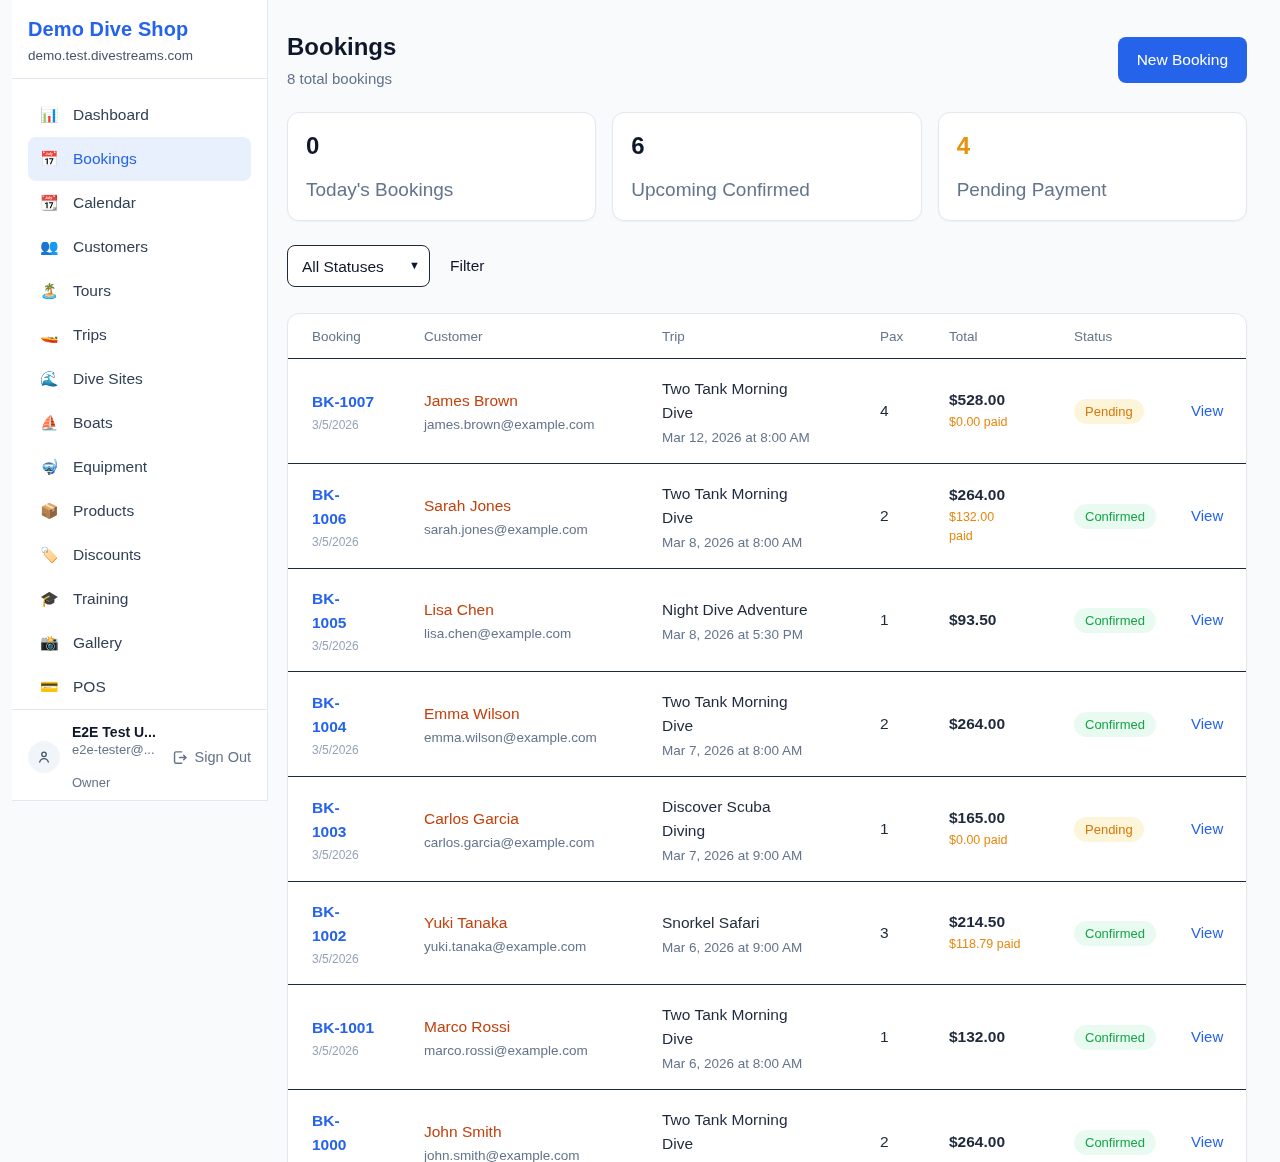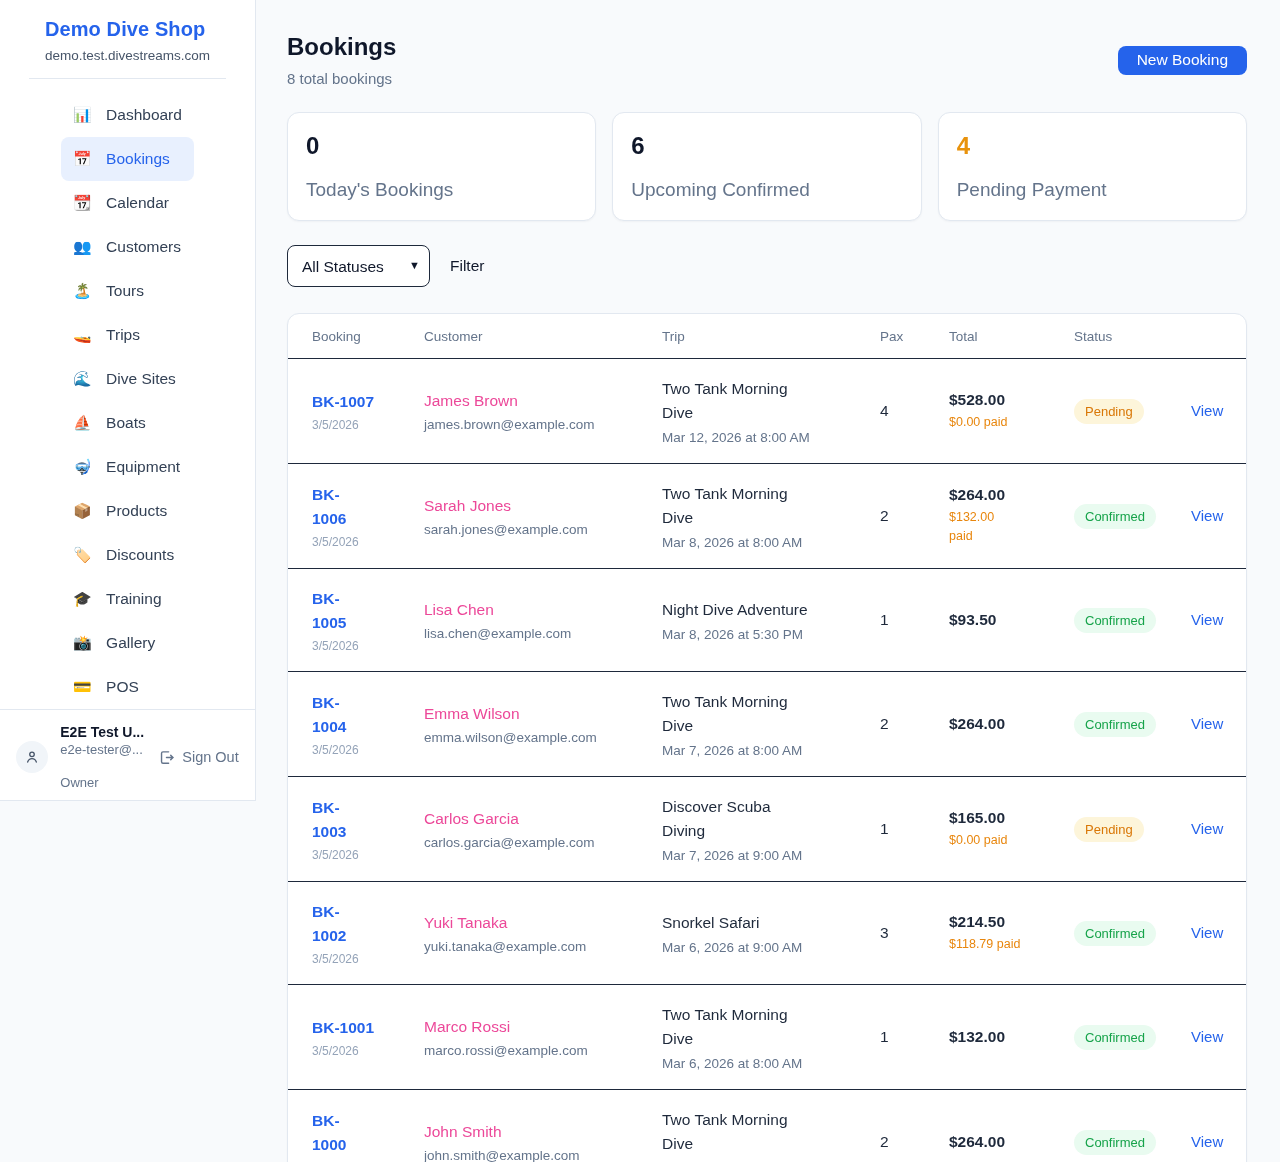--- a/index.html
+++ b/index.html
@@ -7,26 +7,26 @@
   body {
     font-family: "Liberation Sans", sans-serif;
     background: #f8fafc;
     color: #0f172a;
     position: relative;
     overflow: hidden;
   }
 
   
   .sidebar {
-    position: absolute; left:0; top:0;
+    position: absolute; left:12px; top:0;
     width: 256px; height: 801px;
     background: #ffffff;
     border-right: 1px solid #e2e8f0;
     border-bottom: 1px solid #e2e8f0;
-    display: flex; flex-direction: column; align-items: center;
+    display: flex; flex-direction: column;
   }
   .brand { padding: 18px 16px 15px 16px; border-bottom: 1px solid #e2e8f0; }
   .brand-name { color:#2563eb; font-size:20px; font-weight:700; letter-spacing:.1px; }
   .brand-domain { color:#475569; font-size:13.5px; margin-top:7px; }
   .nav { padding: 14px 16px 0 16px; flex:1 1 auto; }
   .nav-item {
     display:flex; align-items:center; gap:13px;
     height:44px; padding:0 12px; border-radius:8px;
     font-size:15.5px; color:#334155; cursor:pointer;
   }
@@ -52,21 +52,21 @@
     font-family:inherit;
   }
 
   
   .main { position:absolute; left:256px; top:0; width:1024px; padding: 33px 33px 0 31px; }
   .page-head { display:flex; align-items:center; justify-content:space-between; }
   .page-title { font-size:24px; font-weight:700; color:#0f172a; }
   .page-subtitle { font-size:15px; color:#64748b; margin-top:9px; }
   .btn-primary {
     background:#2563eb; color:#fff; border:none; border-radius:8px;
-    font-size:15.5px; font-weight:500; padding:0 19px; height:29px; cursor:pointer;
+    font-size:15.5px; font-weight:500; padding:0 19px; height:46px; cursor:pointer;
     font-family:inherit;
   }
 
   .stats { display:flex; gap:16px; margin-top:25px; }
   .stat-card {
     flex:1 1 0; background:#fff; border:1px solid #e2e8f0; border-radius:12px;
     padding:19px 18px; box-shadow:0 1px 2px rgba(15,23,42,.04);
   }
   .stat-value { font-size:24px; font-weight:700; color:#0f172a; }
   .stat-value.orange { color:#e8920c; }
@@ -106,21 +106,21 @@
   thead th {
     text-align:left; font-size:13.5px; font-weight:500; color:#64748b;
     padding:15px 16px 14px 0; border-bottom:1px solid #1e293b;
   }
   thead th:first-child { padding-left:24px; }
   tbody td { padding:18px 16px 18px 0; vertical-align:middle; }
   tbody td:first-child { padding-left:24px; }
   tbody tr + tr td { border-top:1px solid #1e293b; }
   .bk-id { color:#2563eb; font-size:15.5px; font-weight:600; white-space:pre-line; line-height:1.55; cursor:pointer; }
   .bk-date { font-size:12px; color:#94a3b8; margin-top:4px; }
-  .cust-name { font-size:15.5px; color:#ec4899; line-height:1.4; }
+  .cust-name { font-size:15.5px; color:#c2410c; line-height:1.4; }
   .cust-email { font-size:13.5px; color:#64748b; margin-top:5px; }
   .trip-name { font-size:15.5px; font-weight:500; color:#1e293b; white-space:pre-line; line-height:1.55; }
   .trip-date { font-size:13.5px; color:#64748b; margin-top:5px; }
   .pax { font-size:15.5px; color:#1e293b; }
   .amount { font-size:15.5px; font-weight:600; color:#1e293b; }
   .paid { font-size:12.5px; color:#e8860d; margin-top:4px; white-space:pre-line; line-height:1.5; }
   .badge {
     display:inline-block; font-size:13px; padding:5px 11px; border-radius:999px;
   }
   .badge-pending { color:#d97706; background:#fdf5da; }

